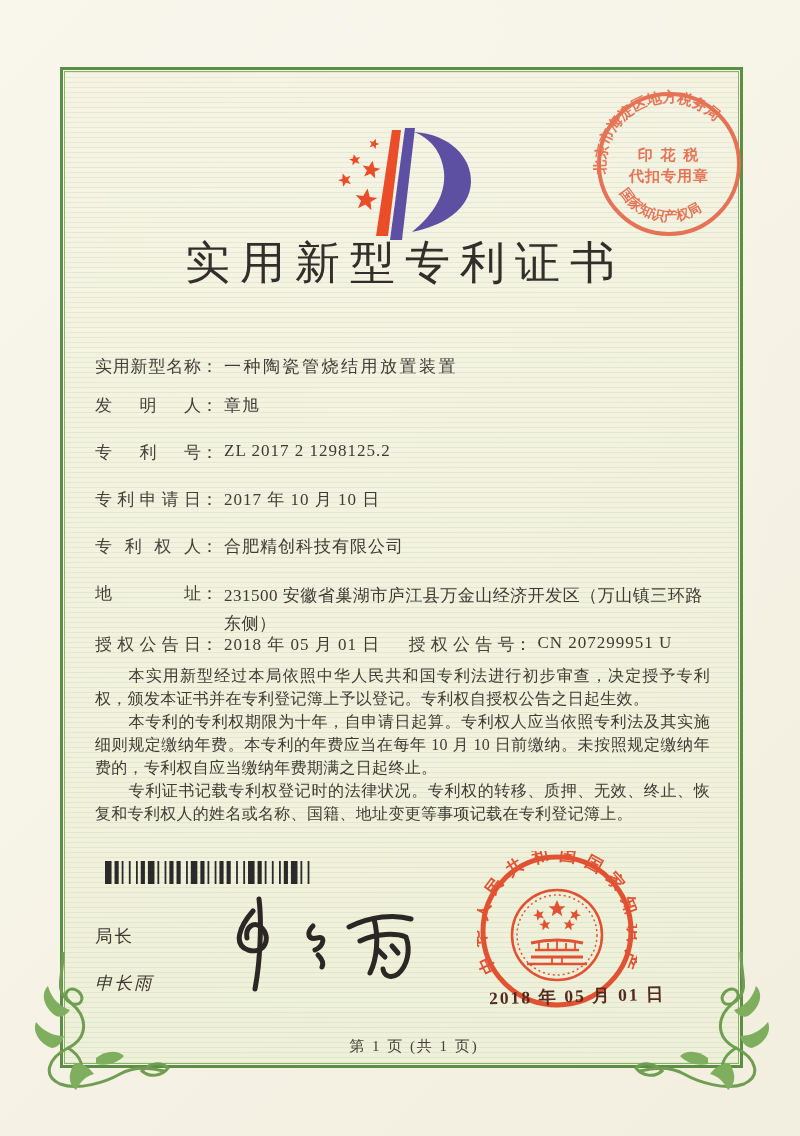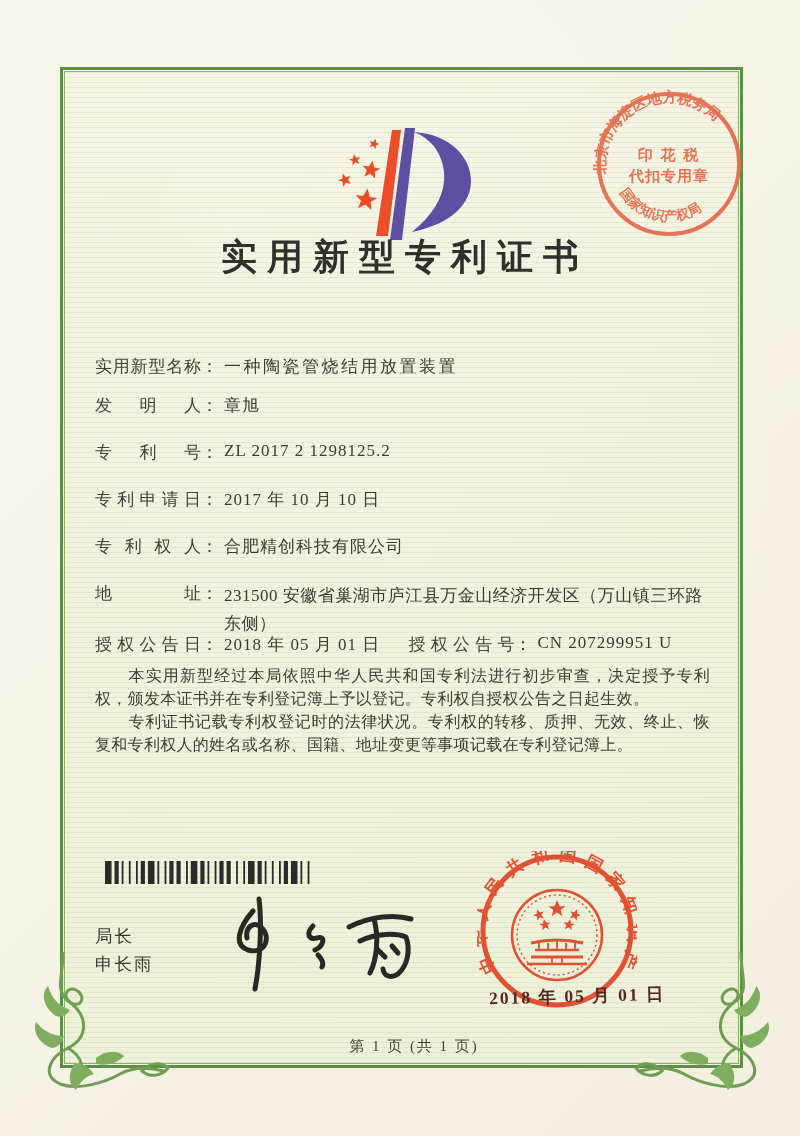--- a/index.html
+++ b/index.html
@@ -28,21 +28,21 @@
 
   .cert-no { position:absolute; left:95px; top:113px; font-size:17px; letter-spacing:4px;
     color:#3c3833; }
 
   .logo { position:absolute; left:322px; top:122px; width:160px; height:120px; }
 
   .tax-stamp { position:absolute; left:593px; top:88px; width:152px; height:152px; z-index:4;
     opacity:0.92; }
 
   .doc-title { position:absolute; left:0; top:233px; width:100%; text-align:center;
-    font-size:36px; font-weight:bold; letter-spacing:10px; color:#322f2b; text-indent:10px; }
+    font-size:45px; font-weight:normal; letter-spacing:10px; color:#322f2b; text-indent:10px; }
 
   .fields { position:absolute; left:95px; top:0; width:630px; font-size:17px; color:#3e3a34; }
   .field-row { position:absolute; left:0; white-space:nowrap; }
   .fr1{top:355px;} .fr2{top:394px;} .fr3{top:441px;} .fr4{top:488px;}
   .fr5{top:535px;} .fr6{top:582px; white-space:normal;} .fr7{top:633px; width:630px;}
   .flabel { display:inline-block; width:106px; text-align:justify; text-align-last:justify;
     vertical-align:top; color:#44403a; }
   .fcolon { display:inline-block; vertical-align:top; }
   .fvalue { display:inline-block; margin-left:6px; letter-spacing:1px; vertical-align:top; }
   .fr1 .fvalue { letter-spacing:2.5px; }
@@ -51,21 +51,21 @@
   .fr7 .half-right { margin-left:24px; }
 
   .body-text { position:absolute; left:95px; top:664px; width:615px;
     font-size:16px; line-height:23px; color:#3f3b35; text-align:justify; letter-spacing:0.3px; }
   .body-text p { text-indent:2.1em; margin:0; }
 
   .barcode { position:absolute; left:105px; top:861px; width:205px; height:23px; }
 
   .officer { position:absolute; left:95px; top:924px; font-size:17.5px; color:#3c3833;
     letter-spacing:2px; }
-  .officer .name { margin-top:4px; }
+  .officer .name { margin-top:23px;font-style:italic; }
 
   .signature { position:absolute; left:215px; top:893px; width:200px; height:100px; }
 
   .seal { position:absolute; left:477px; top:851px; width:160px; height:160px; z-index:4;
     opacity:0.95; }
   .seal-date { position:absolute; left:489px; top:984px; z-index:5; font-size:17.5px;
     color:#552a1e; letter-spacing:2px; font-weight:bold; transform:rotate(-1.5deg);
     white-space:nowrap; }
 
   .footer { position:absolute; left:14px; top:1037px; width:100%; text-align:center;
@@ -169,20 +169,21 @@
         <span class="flabel">授权公告日</span><span class="fcolon">：</span><span class="fvalue">2018 年 05 月 01 日</span>
       </span>
       <span class="half half-right">
         <span class="flabel">授权公告号</span><span class="fcolon">：</span><span class="fvalue">CN 207299951 U</span>
       </span>
     </div>
   </div>
 
   <div class="body-text">
     <p>本实用新型经过本局依照中华人民共和国专利法进行初步审查，决定授予专利权，颁发本证书并在专利登记簿上予以登记。专利权自授权公告之日起生效。</p>
+    <p>本专利的专利权期限为十年，自申请日起算。专利权人应当依照专利法及其实施细则规定缴纳年费。本专利的年费应当在每年 10 月 10 日前缴纳。未按照规定缴纳年费的，专利权自应当缴纳年费期满之日起终止。</p>
     <p>专利证书记载专利权登记时的法律状况。专利权的转移、质押、无效、终止、恢复和专利权人的姓名或名称、国籍、地址变更等事项记载在专利登记簿上。</p>
   </div>
 
   <div class="barcode">
     <svg width="205" height="23" viewBox="0 0 205 23">
         <rect x="0.00" y="0" width="6.55" height="23" fill="#2c2a28"></rect>
         <rect x="9.53" y="0" width="4.17" height="23" fill="#2c2a28"></rect>
         <rect x="16.69" y="0" width="1.78" height="23" fill="#2c2a28"></rect>
         <rect x="23.84" y="0" width="1.78" height="23" fill="#2c2a28"></rect>
         <rect x="30.99" y="0" width="1.78" height="23" fill="#2c2a28"></rect>

